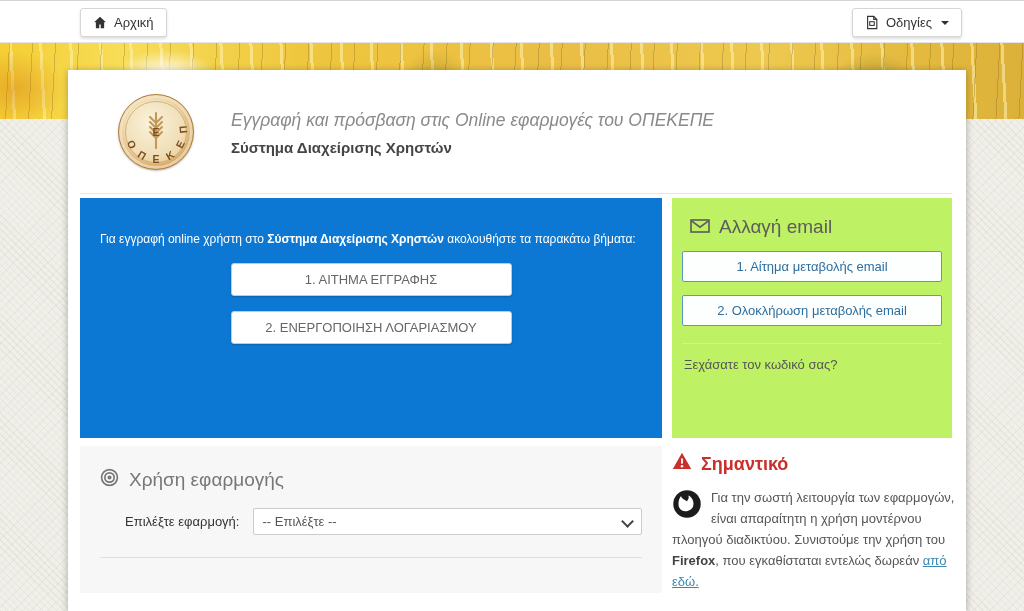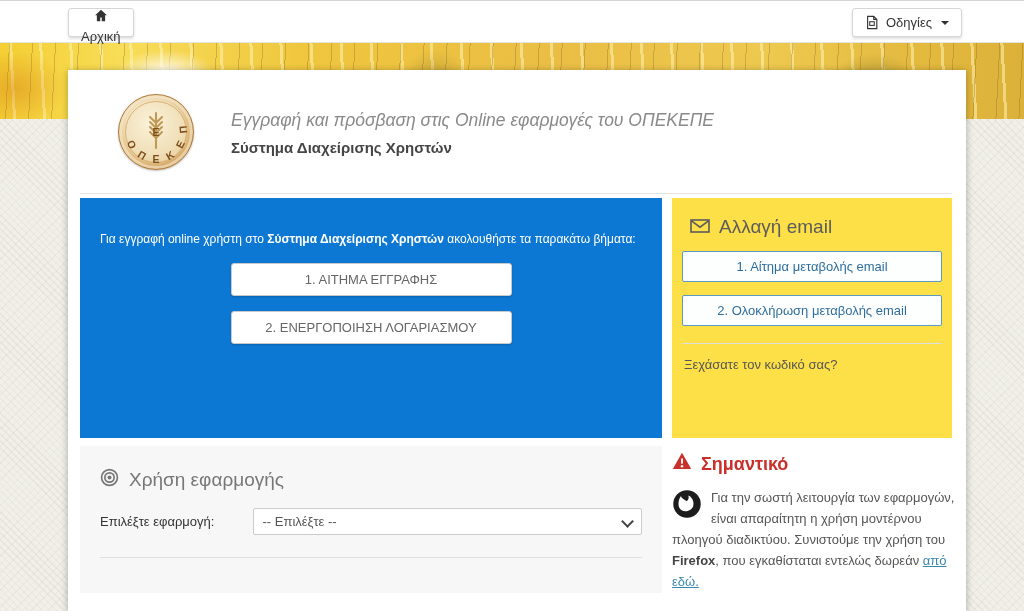--- a/index.html
+++ b/index.html
@@ -11,21 +11,21 @@
     position:relative;
   }
 
   
   .topbar{position:absolute;left:0;top:0;width:100%;height:43px;background:#fff;
     border-top:1px solid #d5d5d5;border-bottom:1px solid #e4e4e4;box-sizing:border-box;z-index:5;}
   .tb-btn{position:absolute;top:7px;height:29px;display:inline-flex;align-items:center;gap:7px;
     background:#fff;border:1px solid #d6d6d6;border-radius:3px;padding:0 12px;font-size:13px;color:#333;
     box-shadow:0 2px 3px rgba(0,0,0,0.13);cursor:pointer;box-sizing:border-box;}
   .tb-btn svg{display:block;}
-  .tb-home{left:68px;flex-direction:column;}
+  .tb-home{left:80px;}
   .tb-guides{right:62px;}
   .caret{width:0;height:0;border-left:4px solid transparent;border-right:4px solid transparent;
     border-top:4px solid #333;margin-left:2px;}
 
   
   .photo-band{position:absolute;left:0;top:43px;width:100%;height:76px;z-index:1;
     background-image:
       radial-gradient(ellipse 70px 34px at 165px 40%, rgba(255,255,255,0.95), rgba(255,255,255,0) 70%),
       radial-gradient(ellipse 55px 30px at 255px 70%, rgba(255,252,225,0.85), rgba(255,255,255,0) 70%),
       radial-gradient(ellipse 60px 45px at 875px 55%, rgba(106,96,30,0.40), rgba(106,96,30,0) 72%),
@@ -68,34 +68,34 @@
   
   .panel-reg{position:absolute;left:12px;top:128px;width:582px;height:240px;background:#0d78d3;
     color:#fff;box-sizing:border-box;padding:18px 20px;}
   .panel-reg h2{display:flex;align-items:center;gap:11px;font-size:21px;font-weight:400;margin:2px 0 0;}
   .panel-reg p{font-size:12px;line-height:1.4;margin:15px 0 4px;}
   .btn-white{display:block;width:281px;margin:15px auto 0;background:#fff;color:#666;font-size:13px;
     font-family:inherit;padding:8px 6px;border:1px solid #c9c9c9;border-radius:3px;text-align:center;cursor:pointer;
     box-shadow:0 1px 2px rgba(0,0,0,0.18);}
 
   
-  .panel-email{position:absolute;left:604px;top:128px;width:280px;height:240px;background:#fde047;
+  .panel-email{position:absolute;left:604px;top:128px;width:280px;height:240px;background:#bef264;
     box-sizing:border-box;padding:16px 10px;}
   .panel-email h2{display:flex;align-items:center;gap:9px;font-size:19px;font-weight:400;color:#5c5c5c;margin:2px 0 4px 8px;}
   .btn-outline{display:block;width:100%;margin:13px 0 0;background:#fdfefe;color:#2e6e9e;font-size:13px;
     font-family:inherit;padding:7px 4px;border:1px solid #5a9ac4;border-radius:2px;text-align:center;cursor:pointer;box-sizing:border-box;}
   .panel-email hr{border:none;border-top:1px solid #ddd;margin:17px 0 13px;}
   .forgot-text{font-size:13px;color:#555;margin:4px 0 0 2px;}
 
   
   .panel-usage{position:absolute;left:12px;top:376px;width:582px;height:147px;background:#f7f7f7;
     box-sizing:border-box;padding:16px 20px;}
   .panel-usage h2{display:flex;align-items:center;gap:10px;font-size:19px;font-weight:400;color:#777;margin:6px 0 0;}
   .form-row{display:flex;align-items:center;margin-top:16px;}
-  .form-row label{width:140px;text-align:left;padding-right:14px;font-size:13px;color:#333;}
+  .form-row label{width:140px;text-align:right;padding-right:14px;font-size:13px;color:#333;}
   .select-wrap{position:relative;width:390px;}
   .select-wrap select{width:100%;height:27px;font-size:13px;color:#555;font-family:inherit;border:1px solid #ccc;
     border-radius:2px;background:#fff;padding:3px 24px 3px 8px;-webkit-appearance:none;appearance:none;}
   .select-chevron{position:absolute;right:10px;top:9px;width:7px;height:7px;border-right:2px solid #444;
     border-bottom:2px solid #444;transform:rotate(45deg);pointer-events:none;}
   .panel-usage hr{border:none;border-top:1px solid #e0e0e0;margin:22px 0 0;}
 
   
   .important{position:absolute;left:604px;top:382px;width:286px;}
   .important h3{display:flex;align-items:flex-end;gap:9px;font-size:18px;font-weight:700;color:#c9302c;margin:0;}

